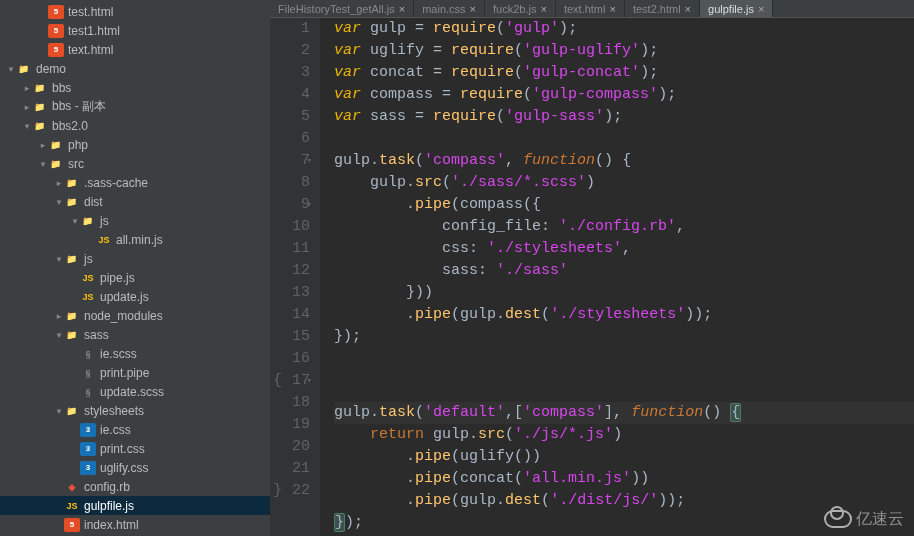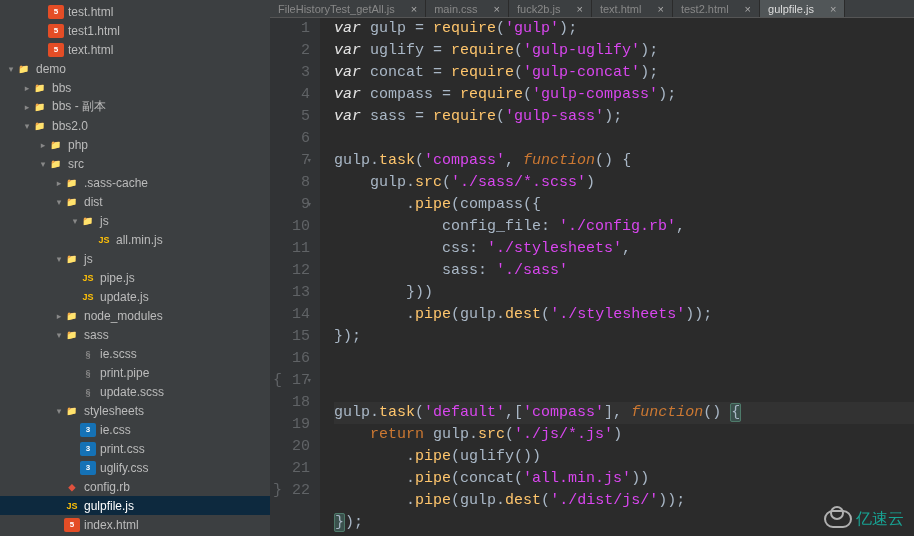--- a/index.html
+++ b/index.html
@@ -74,21 +74,21 @@
     font-size:11px;
     color:#888;
     overflow:hidden;
     border-bottom:1px solid #555;
   }
   .tab {
     padding:0 8px;
     height:100%;
     display:flex;
     align-items:center;
-    gap:16px;
+    gap:4px;
     border-right:1px solid #2b2b2b;
   }
   .tab.active { background:#515658; color:#ddd; }
   .tab .close { color:#aaa; cursor:pointer; }
   .editor {
     flex: 1;
     display: flex;
     font-size: 15px;
     line-height: 22px;
     position:relative;
@@ -123,36 +123,36 @@
     color:#606366;
   }
   .code {
     flex:1;
     padding-left: 14px;
     white-space: pre;
   }
   .code .line { height:22px; }
   .code .line.highlight { background:#323232;margin-top:32px; }
   
-  .kw  { color:#e5e5e5; font-style:italic; }
+  .kw  { color:#eab308; font-style:italic; }
   .kw2 { color:#cc7832; }
   .fn-lit { color:#cc7832; font-style:italic; }
   .id  { color:#a9b7c6;text-align:right; }
   .str { color:#d946ef; }
   .op  { color:#a9b7c6; }
   .dot { color:#a9b7c6; }
   .meth{ color:#ffc66d; }
   .paren{ color:#a9b7c6; }
   .brace-match { background:#3b514d; border:1px solid #4e7a6a; border-radius:2px; }
   
   .watermark {
     position:absolute;
     right:10px;
     bottom:6px;
-    color:#14b8a6;
+    color:#a3a3a3;
     font-family:Liberation Serif, serif;
     font-size:16px;
     display:flex;
     align-items:center;
     gap:4px;
     opacity:.85;
   }
   .watermark .cloud {
     width:28px; height:18px;
     border:2px solid #c8c8c8;

